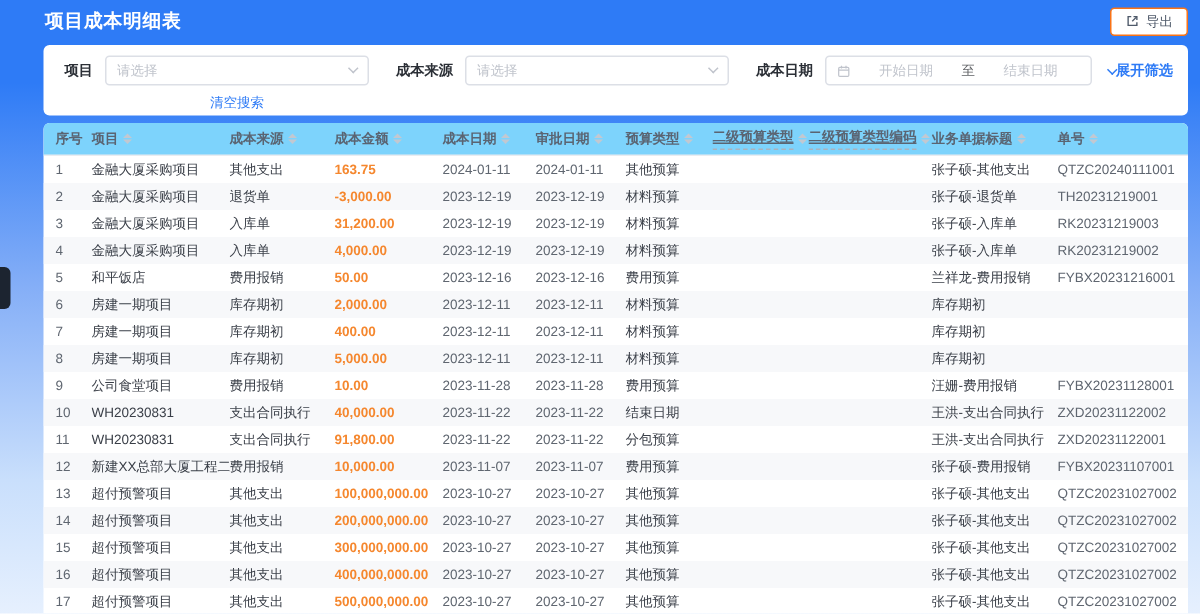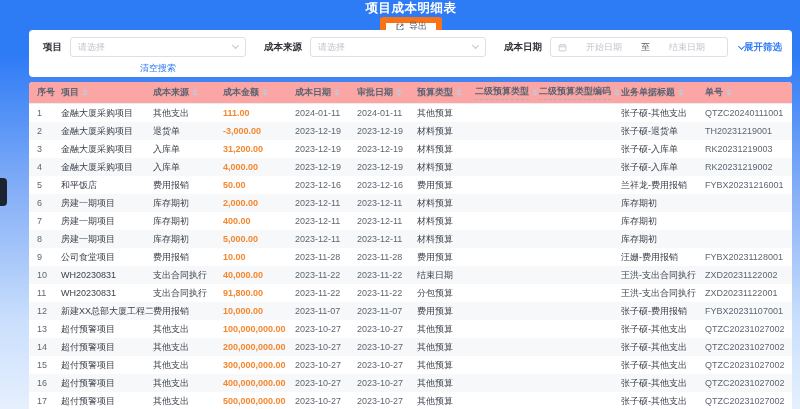--- a/index.html
+++ b/index.html
@@ -7,27 +7,26 @@
   body {
     position: relative;
     font-family: "Liberation Sans", "DejaVu Sans", sans-serif;
     background: linear-gradient(180deg, #2e7bf6 0px, #2e7bf6 55px, #84aef7 190px, #c9dffc 320px, #e6f0fe 409px);
   }
   
   .topbar {
     position: absolute; top: 0; left: 0; right: 0; height: 28px;
     display: flex; align-items: center; justify-content: space-between;
     padding: 0 8px 0 30px;
-    flex-direction: column;
   }
   .page-title { color: #ffffff; font-size: 12.5px; font-weight: bold; letter-spacing: .5px; }
   .export-btn {
     display: flex; align-items: center; gap: 4px;
     height: 19px; padding: 0 9px;
-    background: #ffffff; border: 6px solid #f97316; border-radius: 3px;
+    background: #ffffff; border: 1px solid #f97316; border-radius: 3px;
     font-size: 9px; color: #4e5969; cursor: pointer;
   }
   
   .filter-card {
     position: absolute; left: 29px; right: 8px; top: 30px; height: 47px;
     background: #ffffff; border-radius: 4px;
   }
   .filter-row { display: flex; align-items: center; padding: 7px 10px 0 14px; }
   .f-label { font-size: 9.5px; font-weight: bold; color: #2b2f36; white-space: nowrap; }
   .select-box, .date-box {
@@ -59,27 +58,27 @@
   .clear-link { margin-left: 80px; color: #2e7bf6; font-size: 9px; cursor: pointer; }
   
   .table-card {
     position: absolute; left: 29px; right: 8px; top: 82px; bottom: 0;
     background: #ffffff; border-radius: 4px 4px 0 0; overflow: hidden;
     --cols: 24px 92px 70px 72px 62px 60px 58px 64px 82px 84px 1fr;
   }
   .thead {
     display: grid; grid-template-columns: var(--cols);
     height: 22px; align-items: center; padding: 0 6px 0 8px;
-    background: #fca5a5; border-bottom: 1px solid #e9ecf0;
+    background: #7dd3fc; border-bottom: 1px solid #e9ecf0;
   }
   .th {
     display: flex; align-items: center; font-size: 9px; font-weight: bold;
     color: #5a6472; white-space: nowrap; overflow: hidden; cursor: pointer;
   }
-  .th .lbl.tip { border-bottom: 1px dashed #aab2bd; padding-bottom: 1px; }
+  .th .lbl.tip { border-bottom: 1px dashed #aab2bd; padding-bottom: 1px; text-decoration: underline; }
   .sort { display: inline-flex; flex-direction: column; gap: 1.5px; margin-left: 3px; flex: none; }
   .sort i { display: block; width: 0; height: 0; border-left: 3px solid transparent; border-right: 3px solid transparent; }
   .sort .up { border-bottom: 3.5px solid #c2c8d1; }
   .sort .dn { border-top: 3.5px solid #c2c8d1; }
   .tbody { }
   .row {
     display: grid; grid-template-columns: var(--cols);
     height: 18px; align-items: center; padding: 0 6px 0 8px;
   }
   .row:nth-child(even) { background: #f7f8fa; }
@@ -227,21 +226,21 @@
           <i class="up"></i>
           <i class="dn"></i>
         </span>
       </div>
     </div>
   <div class="tbody" id="tbody">
       <div class="row">
         <span class="cell dim">1</span>
         <span class="cell">金融大厦采购项目</span>
         <span class="cell">其他支出</span>
-        <span class="cell amount">111.00</span>
+        <span class="cell amount">163.75</span>
         <span class="cell dim">2024-01-11</span>
         <span class="cell dim">2024-01-11</span>
         <span class="cell">其他预算</span>
         <span class="cell"></span>
         <span class="cell"></span>
         <span class="cell">张子硕-其他支出</span>
         <span class="cell dim">QTZC20240111001</span>
       </div>
       <div class="row">
         <span class="cell dim">2</span>

